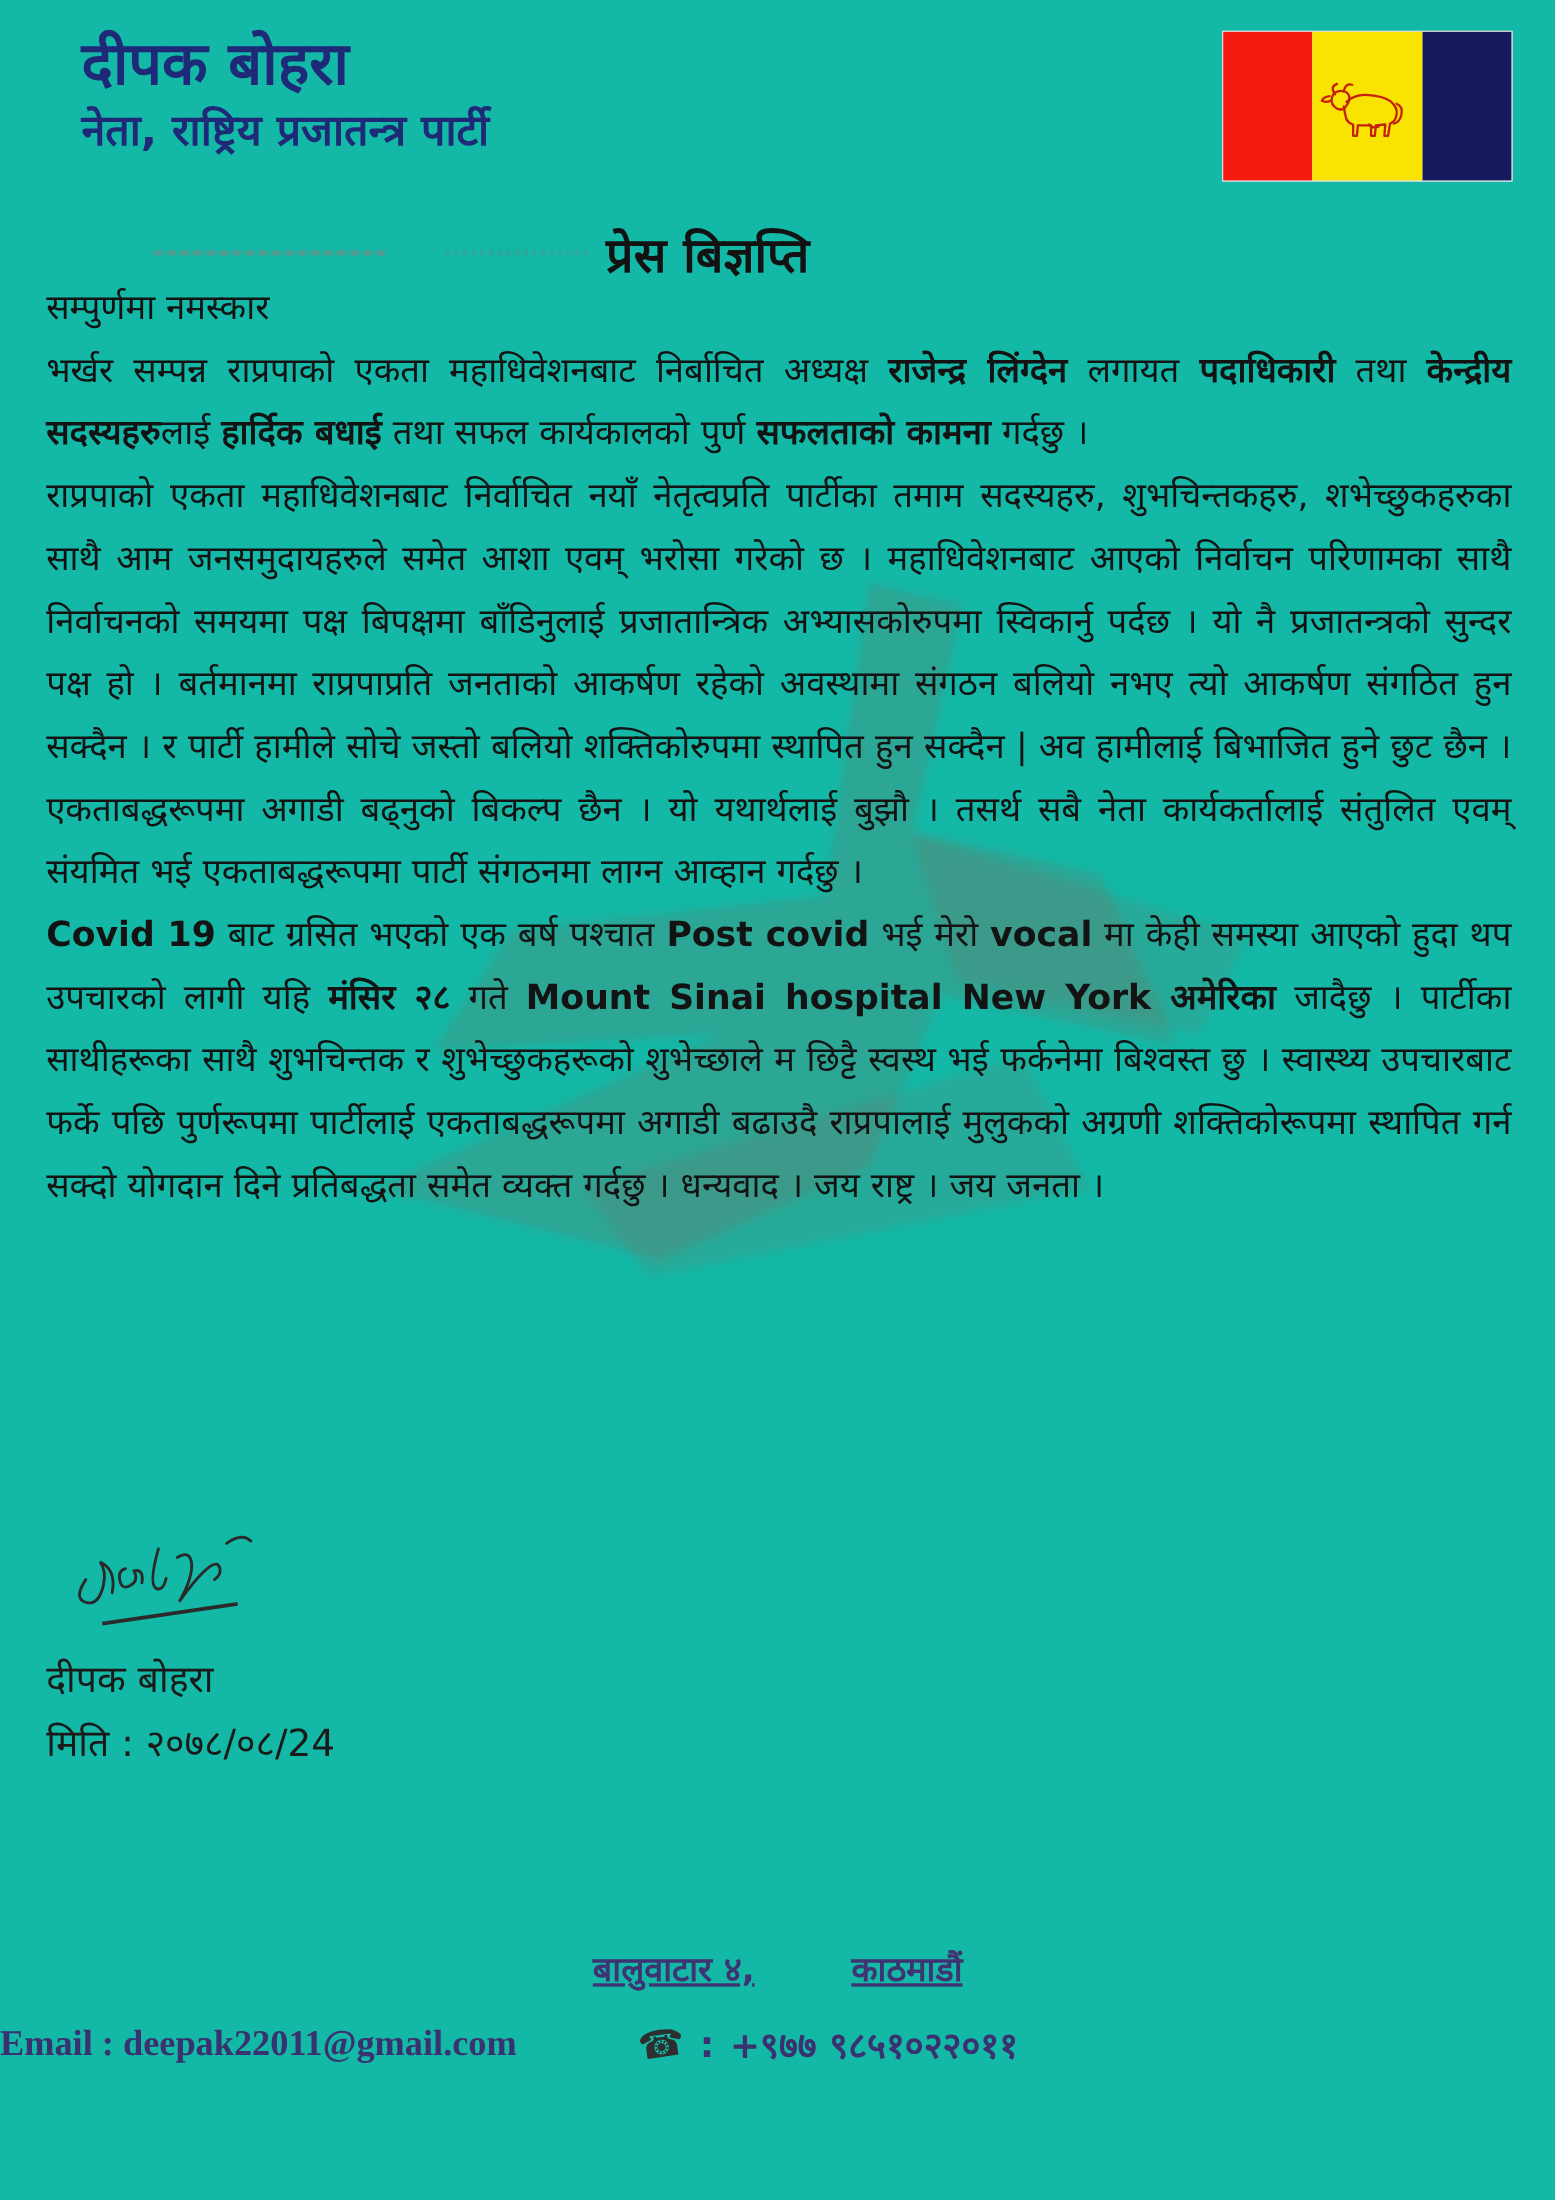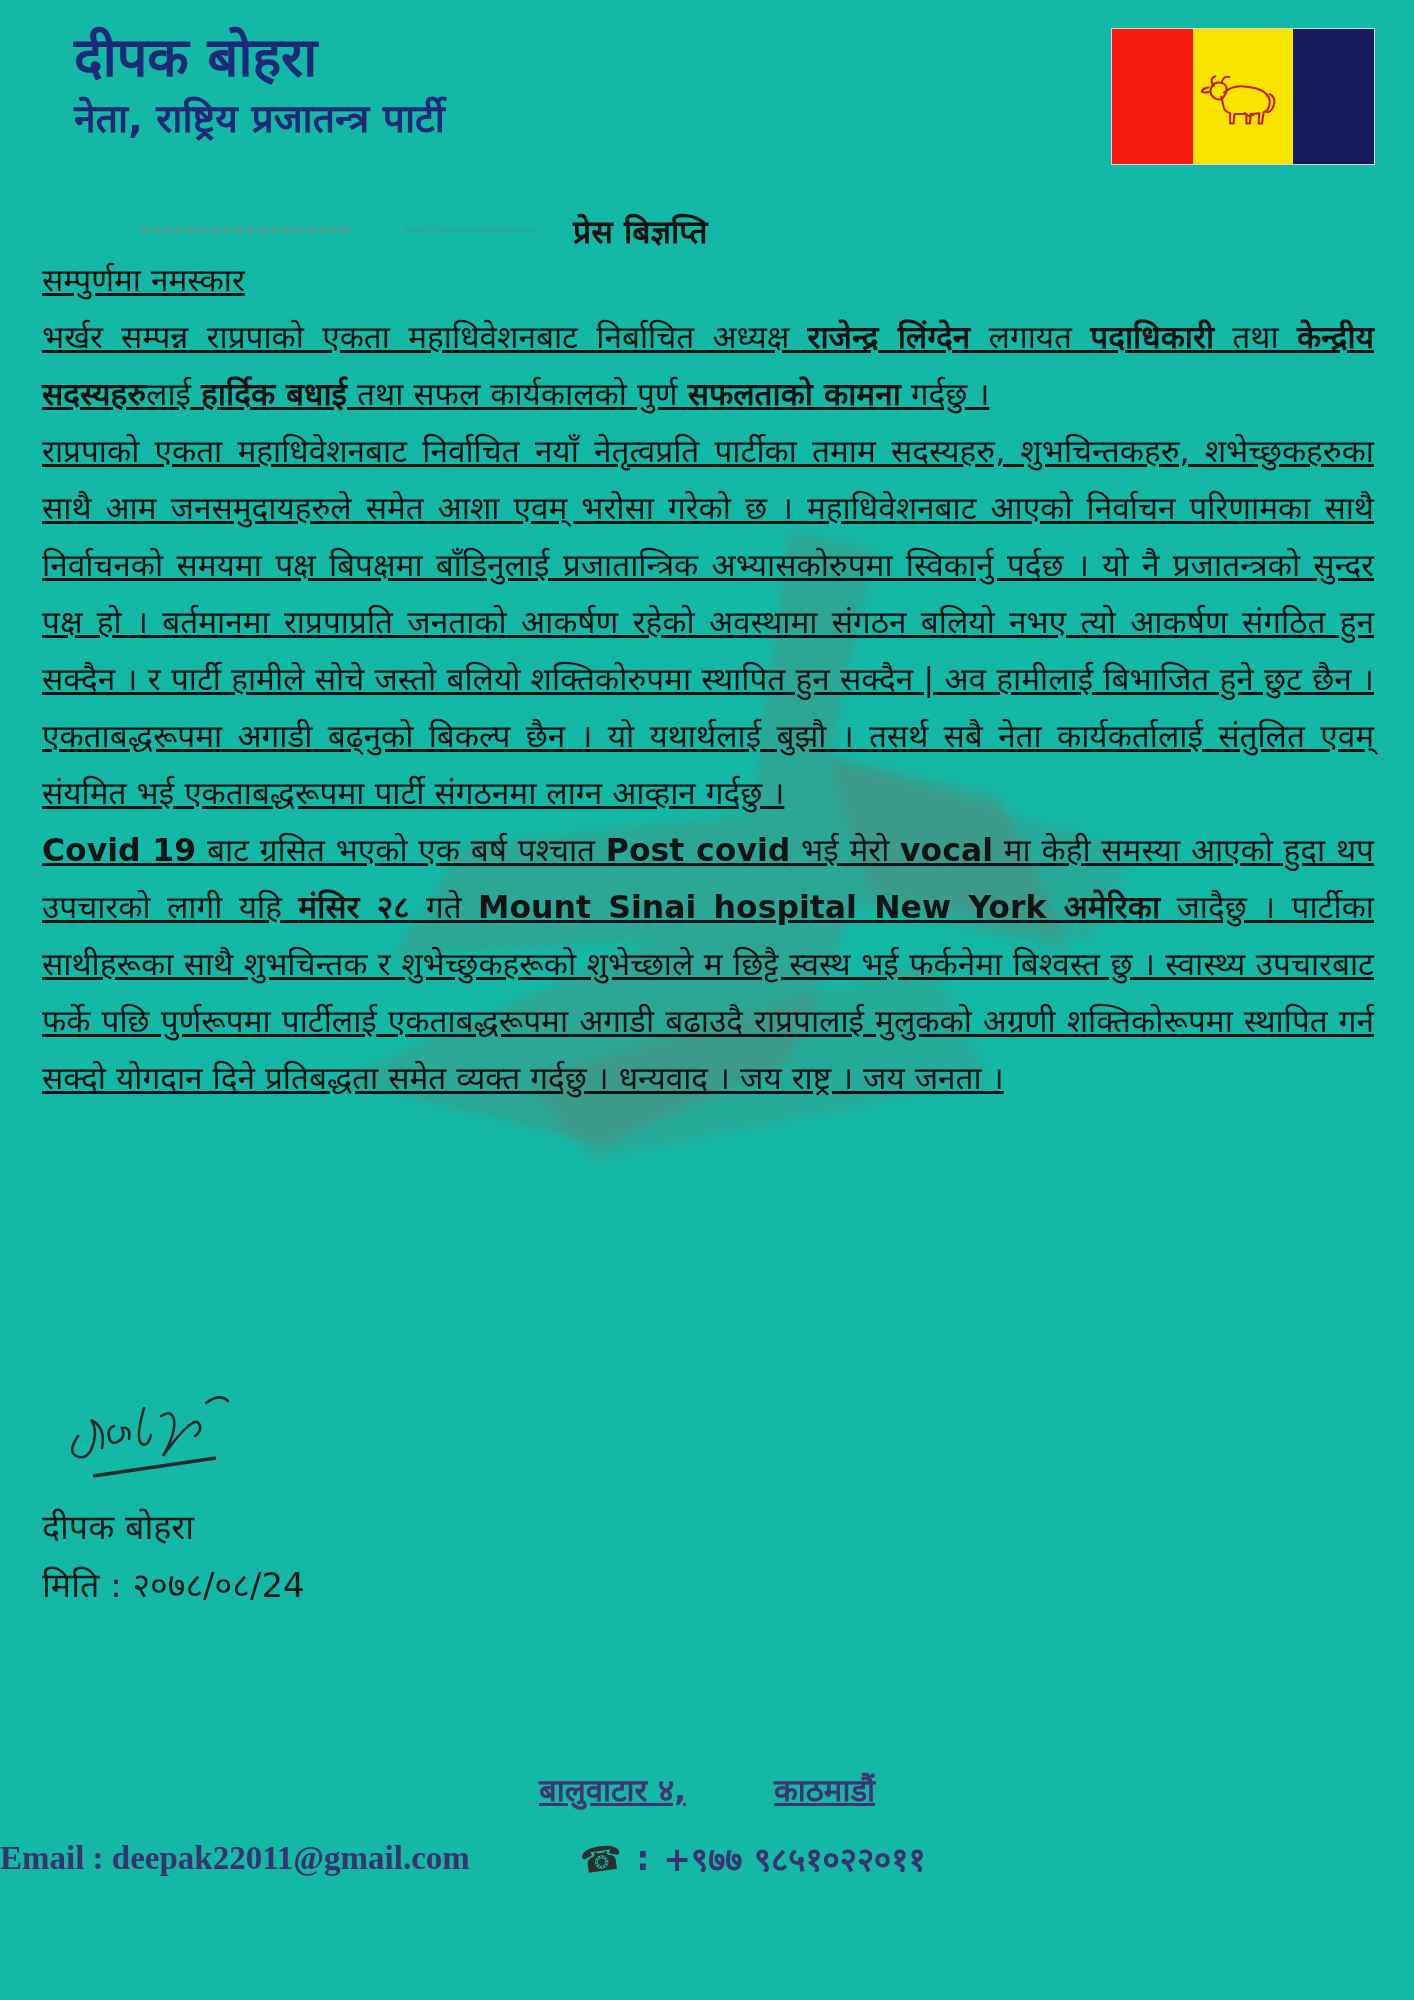--- a/index.html
+++ b/index.html
@@ -42,27 +42,27 @@
   }
   .redact-red{
     width:210px;height:0;border-top:4px dashed rgba(190,110,110,0.45);
     margin-left:100px;filter:blur(1px);
   }
   .redact-gray{
     width:130px;height:0;border-top:4px dotted rgba(120,120,120,0.45);
     margin-left:55px;filter:blur(1px);
   }
   .press-title{
-    margin-left:38px;
-    font-size:32px;font-weight:700;color:#121212;
+    margin-left:16px;
+    font-size:44px;font-weight:700;color:#121212;
   }
   
   .body-text{
     position:absolute;left:42px;right:40px;top:252px;
-    font-size:31.5px;line-height:57px;text-align:justify;color:#131313;text-decoration:underline;
+    font-size:31.5px;line-height:57px;text-align:justify;color:#131313;
   }
   .body-text p{margin:0;}
   .body-text .b{font-weight:700;}
   
   .sig-scribble{position:absolute;left:58px;top:1378px;width:230px;height:120px;}
   .sig-block{
     position:absolute;left:42px;top:1498px;
     font-size:34px;line-height:58px;color:#1a1a1a;
   }
   

